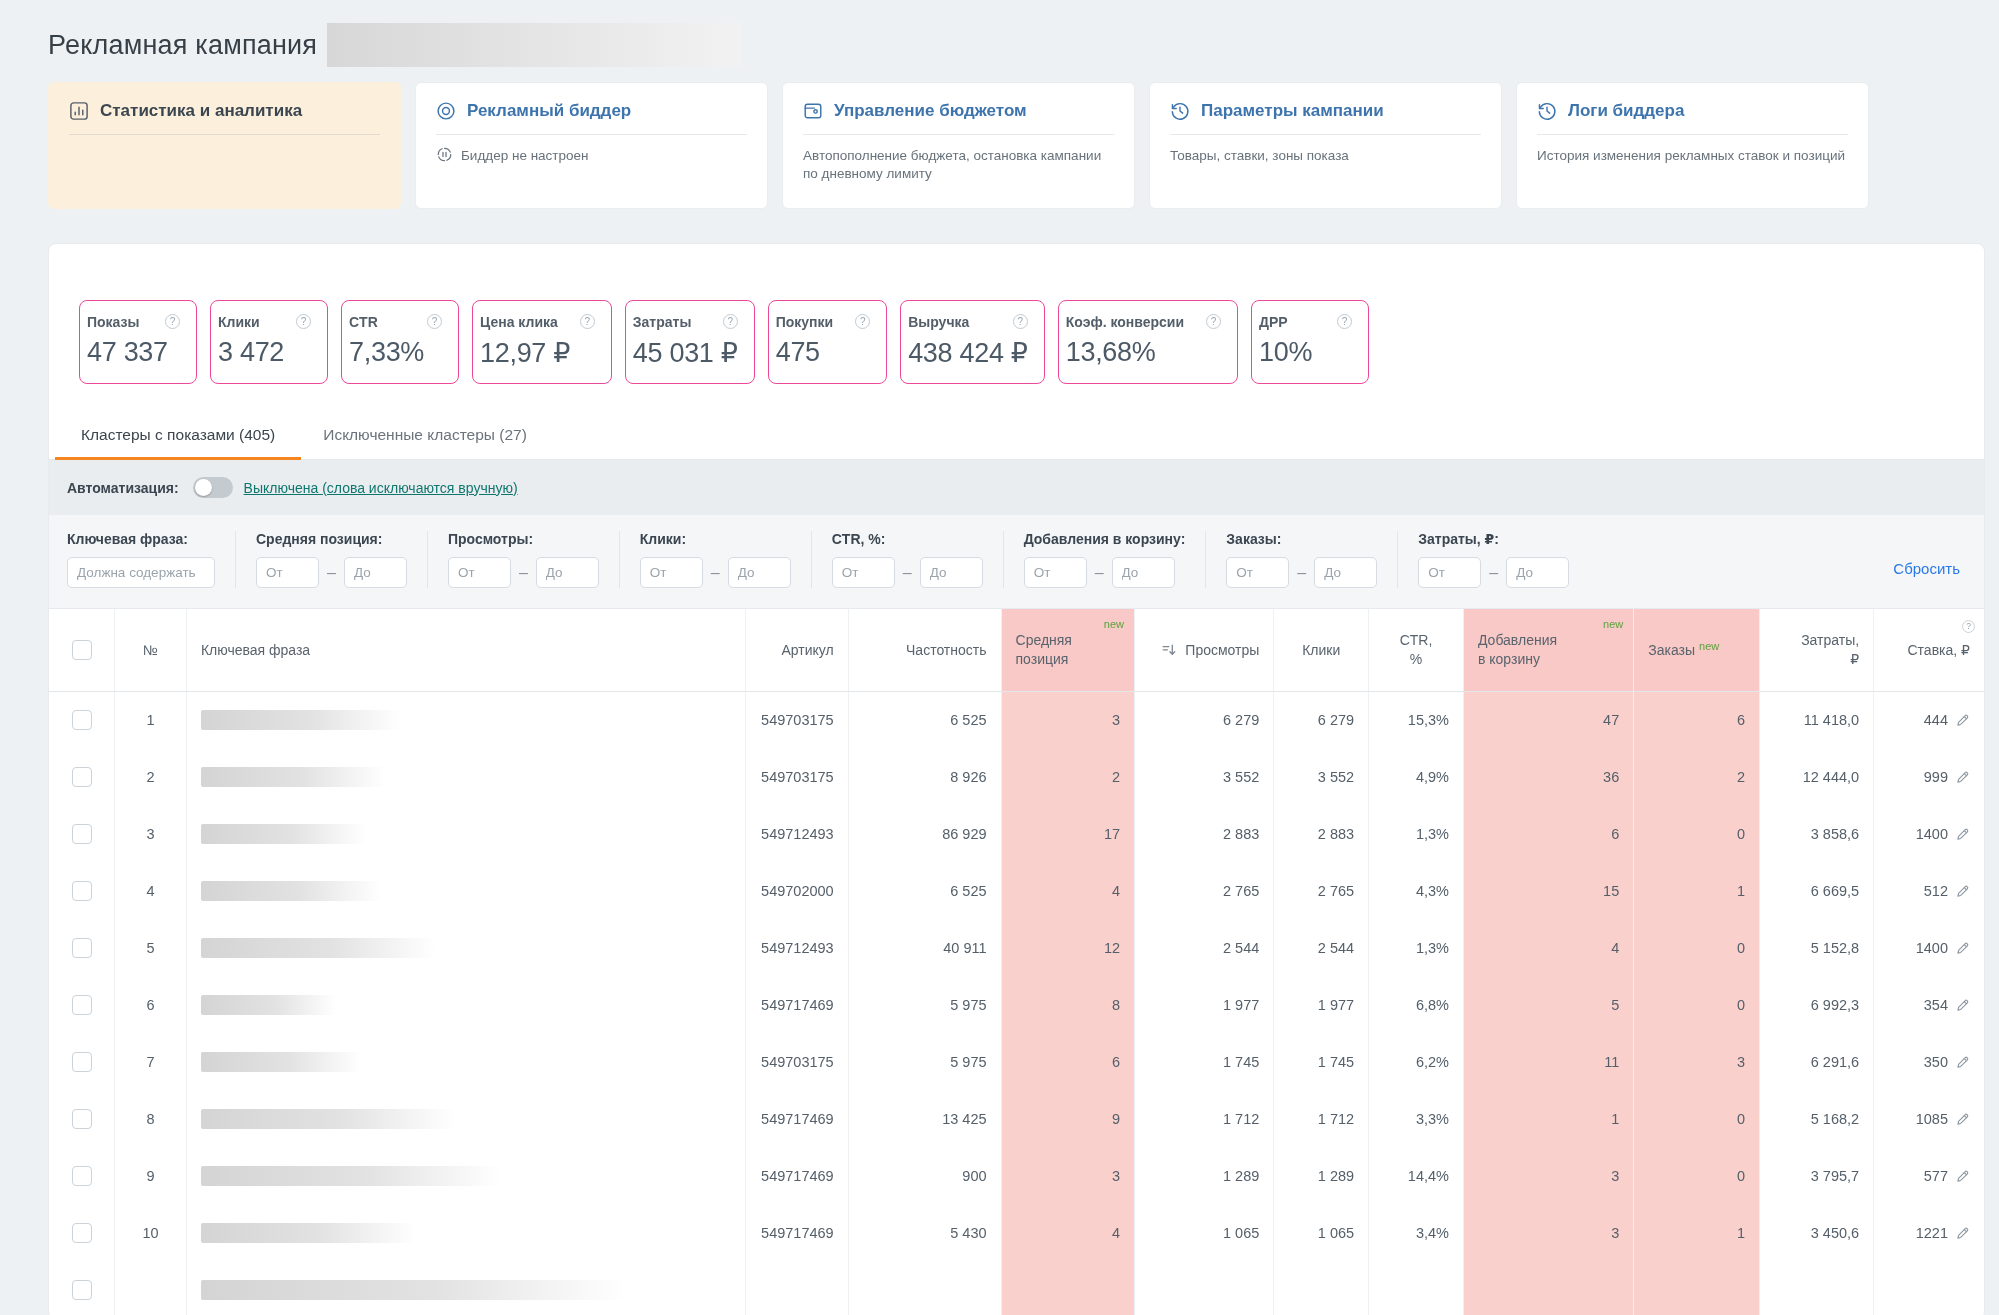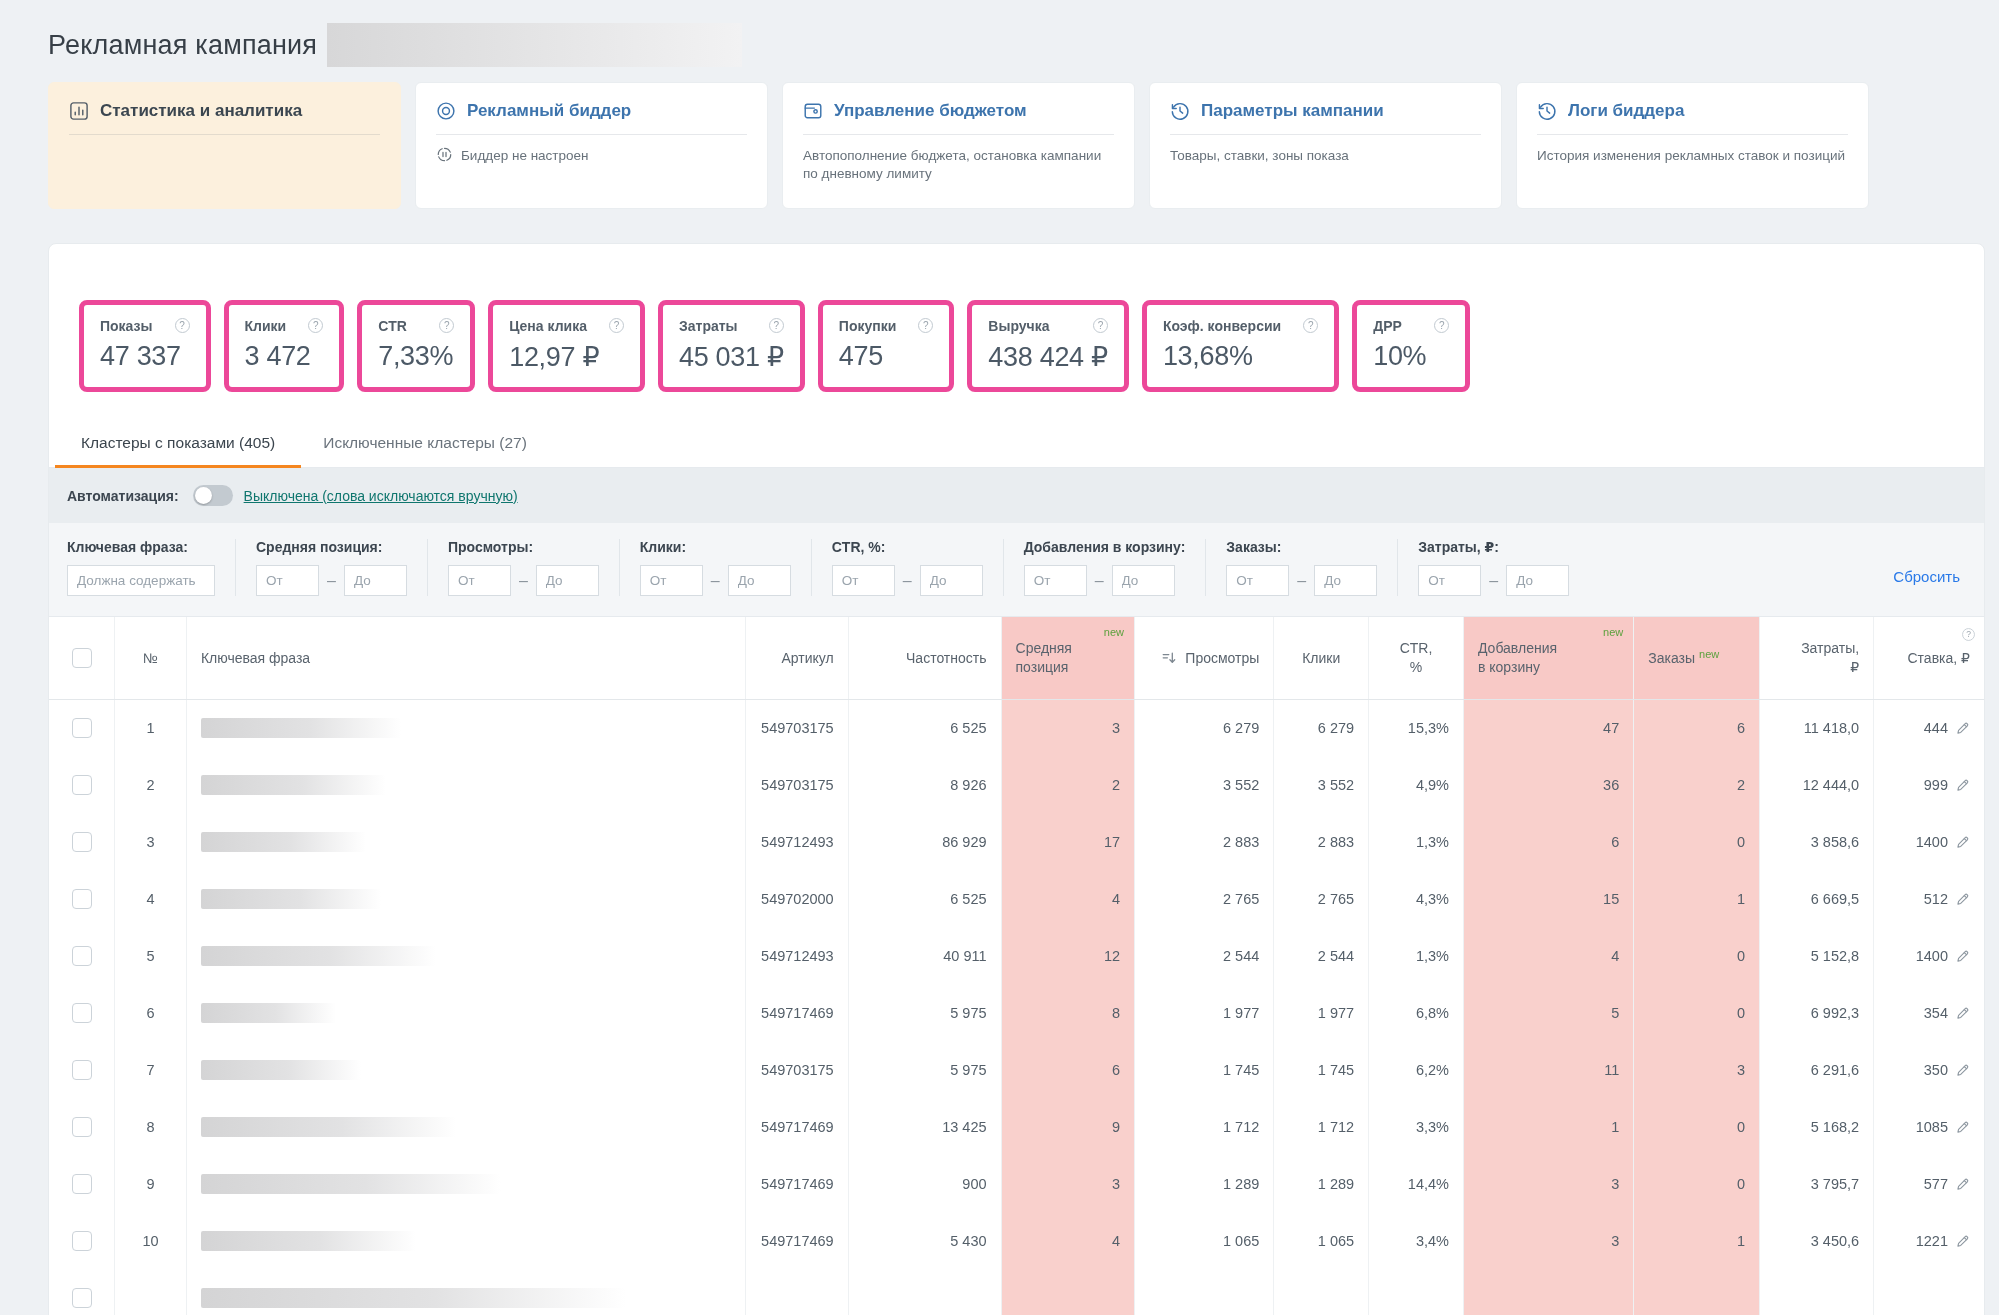--- a/index.html
+++ b/index.html
@@ -25,21 +25,21 @@
   .icn svg { display:block; }
   .nav-card-divider { height:1px; background:rgba(60,80,100,.13); margin:13px 0 12px 0; }
   .nav-card-desc { font-size:13.5px; line-height:1.35; color:#68727b; display:flex; align-items:flex-start; gap:8px; }
   .nav-card-desc .icn { color:#68727b; margin-top:-1px; }
 
   
   .panel { background:#fff; border:1px solid #e7ebee; border-radius:8px; margin:34px 14px 0 48px; padding-top:30px; }
   .stats-heading { font-size:20px; color:#3a434c; margin:0 30px; font-weight:400; }
 
   .stat-cards { display:flex; gap:13px; margin:26px 30px 0 30px; }
-  .stat-card { border:5px solid #ec4899; border-radius:8px; background:#fff; padding:13px 16px 14px 16px; min-width:118px; }
+  .stat-card { border:1px solid #ec4899; border-radius:8px; background:#fff; padding:13px 16px 14px 7px; min-width:118px; }
   .stat-card-top { display:flex; align-items:flex-start; justify-content:space-between; gap:22px; }
   .stat-label { font-size:14px; font-weight:700; color:#535e69; }
   .stat-value { font-size:27px; color:#4c5966; margin-top:7px; letter-spacing:-.3px; white-space:nowrap; }
   .help { width:15px; height:15px; border:1px solid #c2cad1; border-radius:50%; color:#9aa4ad;
     font-size:10px; line-height:13px; text-align:center; display:inline-block; flex:0 0 auto; background:#fff; }
 
   
   .tabs-wrap { margin-top:32px; border-bottom:1px solid #e6eaee; padding:0 30px; display:flex; gap:44px; }
   .tab { background:none; border:none; font-family:inherit; font-size:15.5px; color:#6b747d; padding:10px 2px 15px 2px;
     cursor:pointer; position:relative; }
@@ -54,21 +54,21 @@
     box-shadow:0 1px 2px rgba(0,0,0,.25); }
   .automation-state { color:#0f766e;text-decoration:underline; }
 
   
   .filters { background:#f4f6f8; display:flex; align-items:center; padding:16px 24px 20px 18px; }
   .filter-group { padding:0 20px; border-right:1px solid #e1e6ea; }
   .filter-group:first-child { padding-left:0; }
   .filter-group.last { border-right:none; }
   .filter-label { font-size:14px; font-weight:700; color:#3c4650; margin-bottom:10px; white-space:nowrap; }
   .filter-inputs { display:flex; align-items:center; gap:8px; }
-  input.f-input { height:31px; border:1px solid #d6dce1; border-radius:0; background:#fff; font-family:inherit;
+  input.f-input { height:31px; border:1px solid #d6dce1; border-radius:5px; background:#fff; font-family:inherit;
     font-size:13.5px; color:#3c4650; padding:0 9px; }
   input.f-input::placeholder { color:#9aa4ad; }
   .f-keyword { width:148px; }
   .f-range { width:63px; }
   .f-dash { color:#8a949c; }
   .reset-link { margin-left:auto; align-self:center; font-size:15px; color:#2979e8; text-decoration:none; white-space:nowrap; padding-top:18px; }
 
   
   table.grid { width:100%; border-collapse:collapse; table-layout:fixed; }
   .grid th, .grid td { border-left:1px solid #eef1f3; font-weight:400; }

